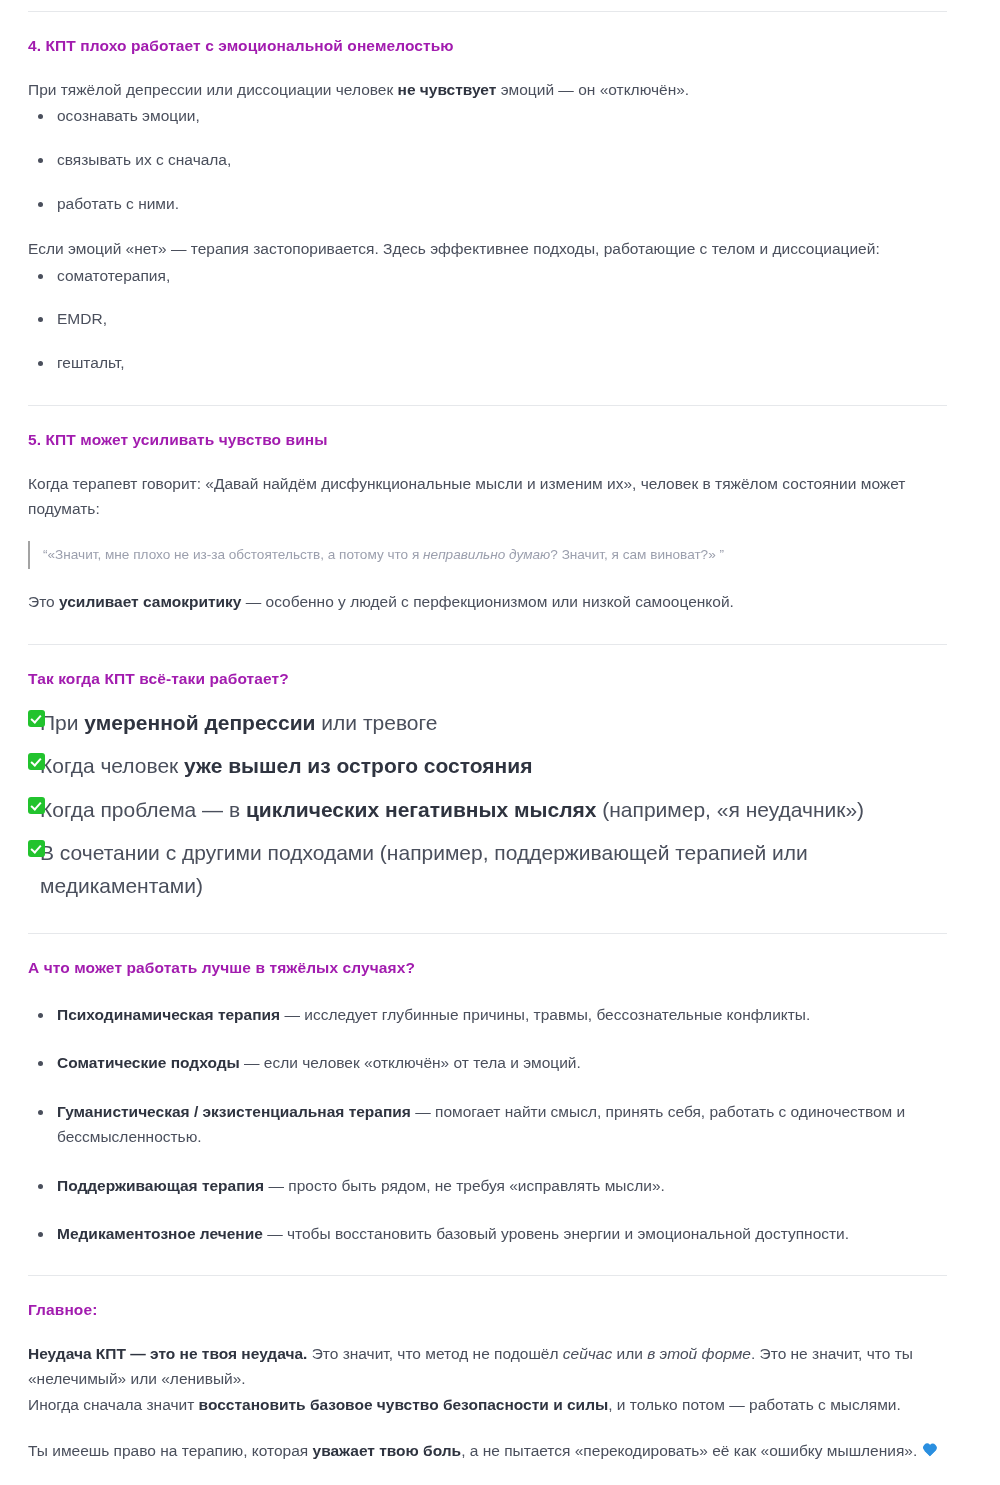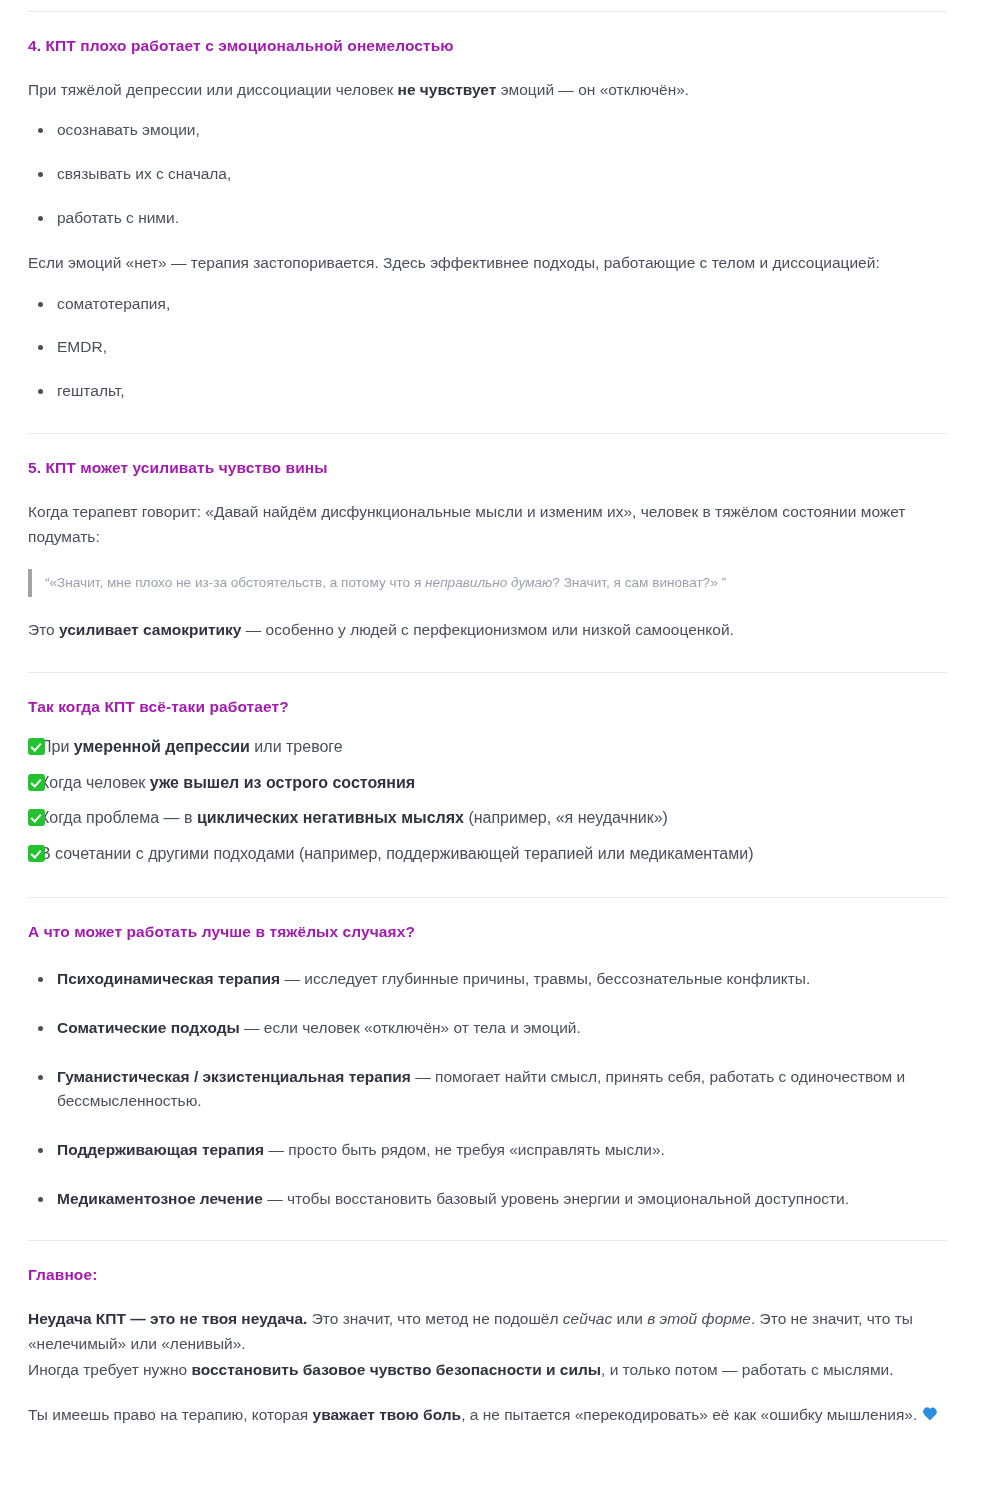--- a/index.html
+++ b/index.html
@@ -43,21 +43,21 @@
     line-height: 1.62;
     margin: 20px 0 0 0;
     color: #4a4f5c;
   }
   p.para.tight { margin-top: 1px; }
   p.para b, li b, .ck-item b, .quote-line b { color: #2f3440; font-weight: bold; text-align: center; }
   i, em { font-style: italic; }
 
   ul.bullets {
     list-style: none;
-    margin: 16px 0 0 0;
+    margin: 2px 0 0 0;
     padding: 0;
   }
   ul.bullets > li {
     position: relative;
     font-size: 15.5px;
     line-height: 1.6;
     color: #4a4f5c;
     padding-left: 29px;
     margin-top: 19px;
   }
@@ -70,37 +70,37 @@
     width: 5px;
     height: 5px;
     border-radius: 50%;
     background: #4a4f5c;
   }
   ul.bullets.wide > li { margin-top: 24px; }
 
   .quote {
     margin: 20px 0 0 0;
     padding: 3px 0 3px 13px;
-    border-left: 4px solid #a3a3a3;
+    border-left: 2px solid #a3a3a3;
   }
   .quote-line {
     font-size: 13.6px;
     line-height: 1.6;
     color: #9b9fad;
   }
   .quote-line i { font-style: italic; }
 
   .ck-list {
     list-style: none;
     margin: 17px 0 0 0;
     padding: 0;
   }
   .ck-item {
     position: relative;
-    font-size: 16px;
+    font-size: 21px;
     line-height: 1.55;
     color: #4a4f5c;
     padding-left: 12px;
     margin-top: 11px;
   }
   .ck-item:first-child { margin-top: 0; }
   .ck-box {
     position: absolute;
     left: 0;
     top: 3px;
@@ -210,17 +210,17 @@
     <li><b>Поддерживающая терапия</b><span> — просто быть рядом, не требуя «исправлять мысли».</span></li>
     <li><b>Медикаментозное лечение</b><span> — чтобы восстановить базовый уровень энергии и эмоциональной доступности.</span></li>
   </ul>
 
   <hr class="hr mid" style="margin-top:28px">
 
   <h3 class="section-title">Главное:</h3>
 
   <p class="para"><b>Неудача КПТ — это не твоя неудача.</b><span> Это значит, что метод не подошёл </span><i>сейчас</i><span> или </span><i>в этой форме</i><span>. Это не значит, что ты «нелечимый» или «ленивый».</span></p>
 
-  <p class="para tight"><span>Иногда требует нужно </span><b>восстановить базовое чувство безопасности и силы</b><span>, и только потом — работать с мыслями.</span></p>
+  <p class="para tight"><span>Иногда сначала значит </span><b>восстановить базовое чувство безопасности и силы</b><span>, и только потом — работать с мыслями.</span></p>
 
   <p class="para"><span>Ты имеешь право на терапию, которая </span><b>уважает твою боль</b><span>, а не пытается «перекодировать» её как «ошибку мышления».</span><span class="heart"></span></p>
 
 </div>
 
 </body></html>

